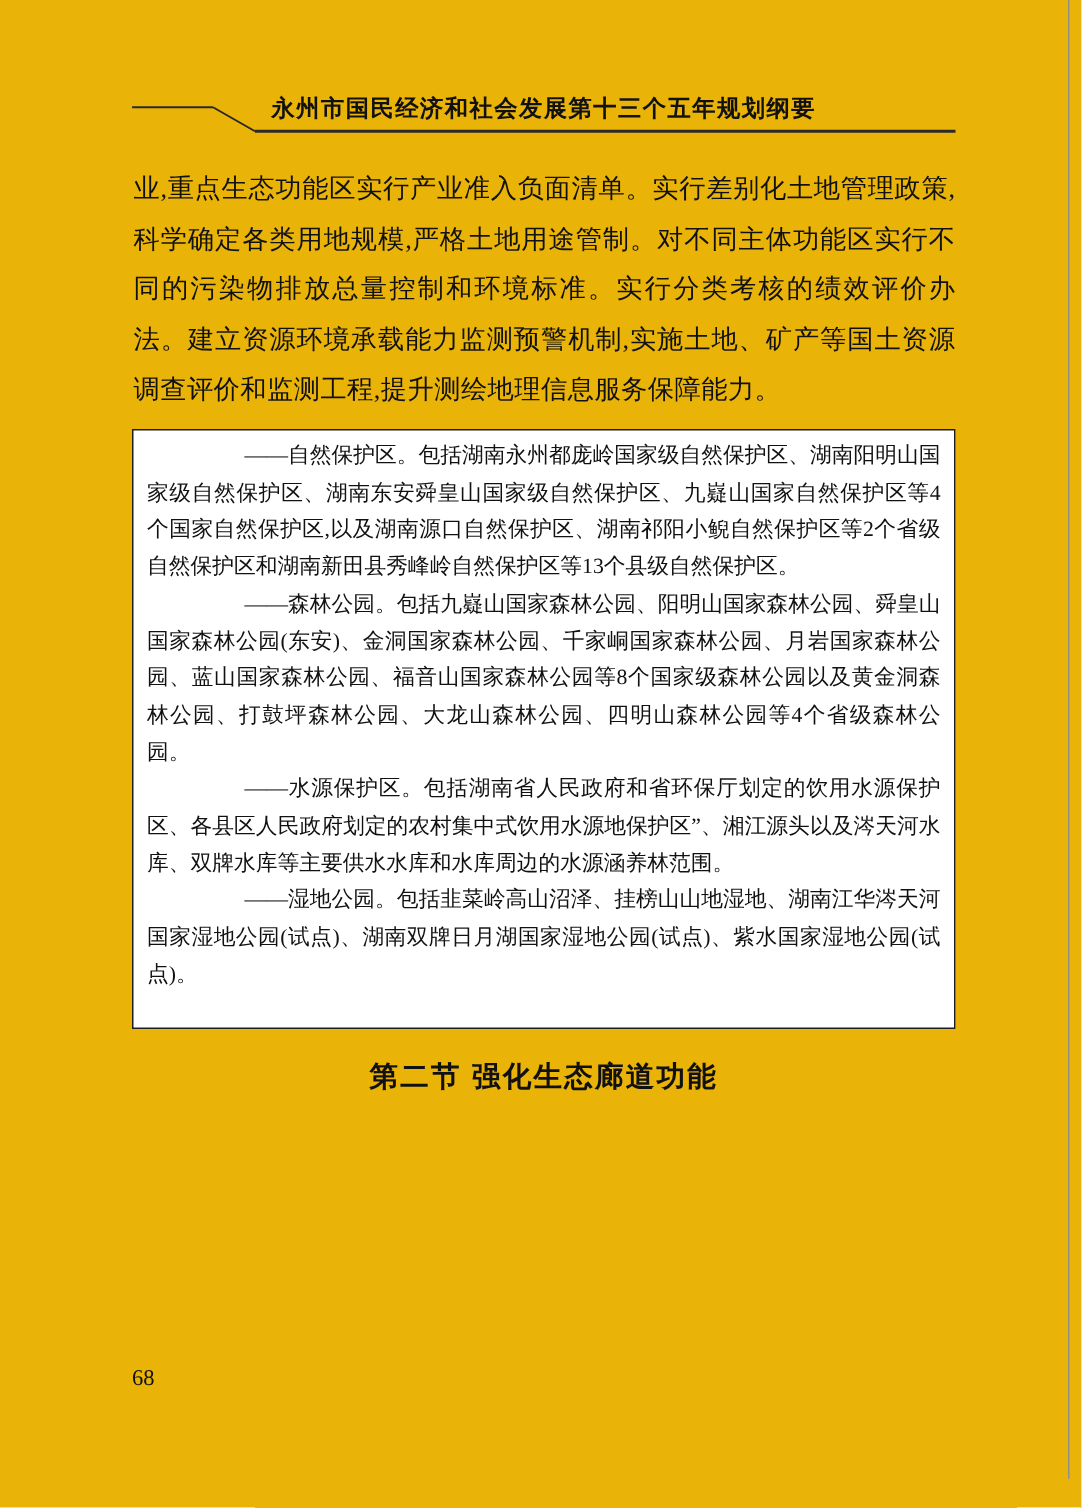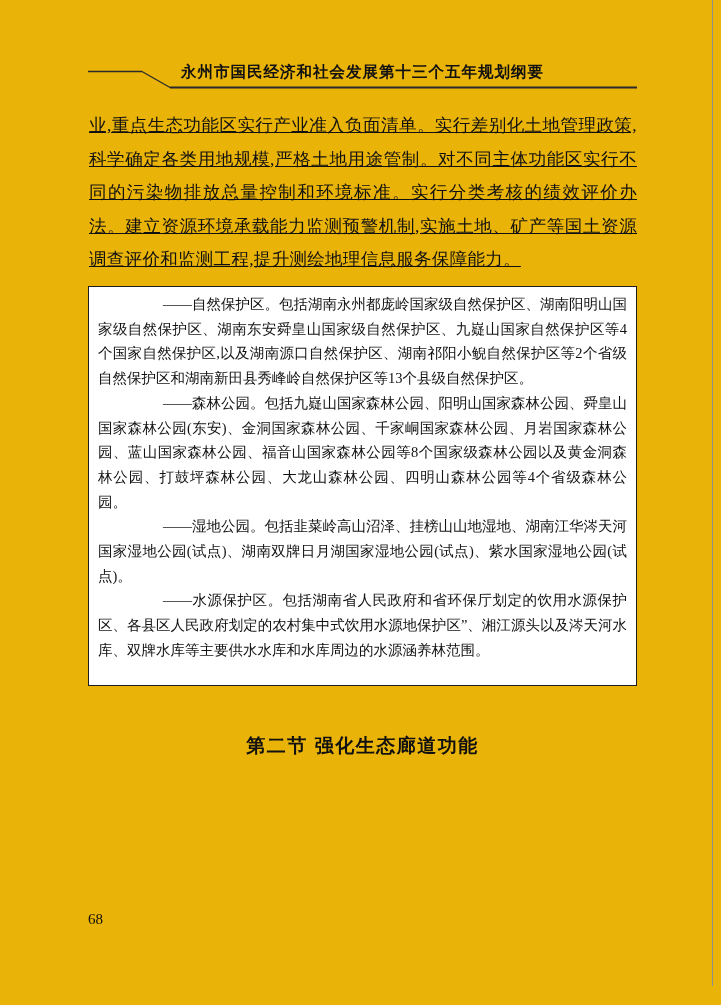--- a/index.html
+++ b/index.html
@@ -27,21 +27,21 @@
   .para {
     position: absolute;
     left: 89px; width: 548px;
     font-size: 17.5px;
     line-height: 33.5px;
     text-align: justify;
     text-align-last: left;
     letter-spacing: 0.3px;
     margin: 0;
   }
-  .para-1 { top: 109px; text-decoration: underline; }
+  .para-1 { top: 109px; }
   .para-2 { top: 748px; text-indent: 2em; }
   .para-2-lead {
     font-weight: bold;
     font-family: "Liberation Sans", "DejaVu Sans", sans-serif;
     font-size: 17px;
   }
   
   .feature-box {
     position: absolute;
     top: 286px; left: 88px;
@@ -72,21 +72,20 @@
   
   .section-heading {
     position: absolute;
     top: 705px; left: 88px; width: 549px;
     text-align: center;
     font-size: 19px;
     font-weight: bold;
     font-family: "Liberation Sans", "DejaVu Sans", sans-serif;
     letter-spacing: 1.5px;
     white-space: nowrap;
-    margin-top: 28px;
   }
   
   .page-number {
     position: absolute;
     top: 911px; left: 88px;
     font-size: 15px;
   }
   
   .scan-edge-line {
     position: absolute;
@@ -107,22 +106,22 @@
   </svg>
 
   <div class="header-title">永州市国民经济和社会发展第十三个五年规划纲要</div>
 
   <p class="para para-1">业,重点生态功能区实行产业准入负面清单。实行差别化土地管理政策,科学确定各类用地规模,严格土地用途管制。对不同主体功能区实行不同的污染物排放总量控制和环境标准。实行分类考核的绩效评价办法。建立资源环境承载能力监测预警机制,实施土地、矿产等国土资源调查评价和监测工程,提升测绘地理信息服务保障能力。</p>
 
   <div class="feature-box">
     <div class="feature-box-body">
       <p class="box-para"><span class="box-lead">——自然保护区。</span><span>包括湖南永州都庞岭国家级自然保护区、湖南阳明山国家级自然保护区、湖南东安舜皇山国家级自然保护区、九嶷山国家自然保护区等4个国家自然保护区,以及湖南源口自然保护区、湖南祁阳小鲵自然保护区等2个省级自然保护区和湖南新田县秀峰岭自然保护区等13个县级自然保护区。</span></p>
       <p class="box-para"><span class="box-lead">——森林公园。</span><span>包括九嶷山国家森林公园、阳明山国家森林公园、舜皇山国家森林公园(东安)、金洞国家森林公园、千家峒国家森林公园、月岩国家森林公园、蓝山国家森林公园、福音山国家森林公园等8个国家级森林公园以及黄金洞森林公园、打鼓坪森林公园、大龙山森林公园、四明山森林公园等4个省级森林公园。</span></p>
+      <p class="box-para"><span class="box-lead">——水源保护区。</span><span>包括湖南省人民政府和省环保厅划定的饮用水源保护区、各县区人民政府划定的农村集中式饮用水源地保护区”、湘江源头以及涔天河水库、双牌水库等主要供水水库和水库周边的水源涵养林范围。</span></p>
       <p class="box-para"><span class="box-lead">——湿地公园。</span><span>包括韭菜岭高山沼泽、挂榜山山地湿地、湖南江华涔天河国家湿地公园(试点)、湖南双牌日月湖国家湿地公园(试点)、紫水国家湿地公园(试点)。</span></p>
-      <p class="box-para"><span class="box-lead">——水源保护区。</span><span>包括湖南省人民政府和省环保厅划定的饮用水源保护区、各县区人民政府划定的农村集中式饮用水源地保护区”、湘江源头以及涔天河水库、双牌水库等主要供水水库和水库周边的水源涵养林范围。</span></p>
     </div>
   </div>
 
   <div class="section-heading">第二节 强化生态廊道功能</div>
 
 
   <div class="page-number">68</div>
 
   <div class="scan-edge-line"></div>
 

